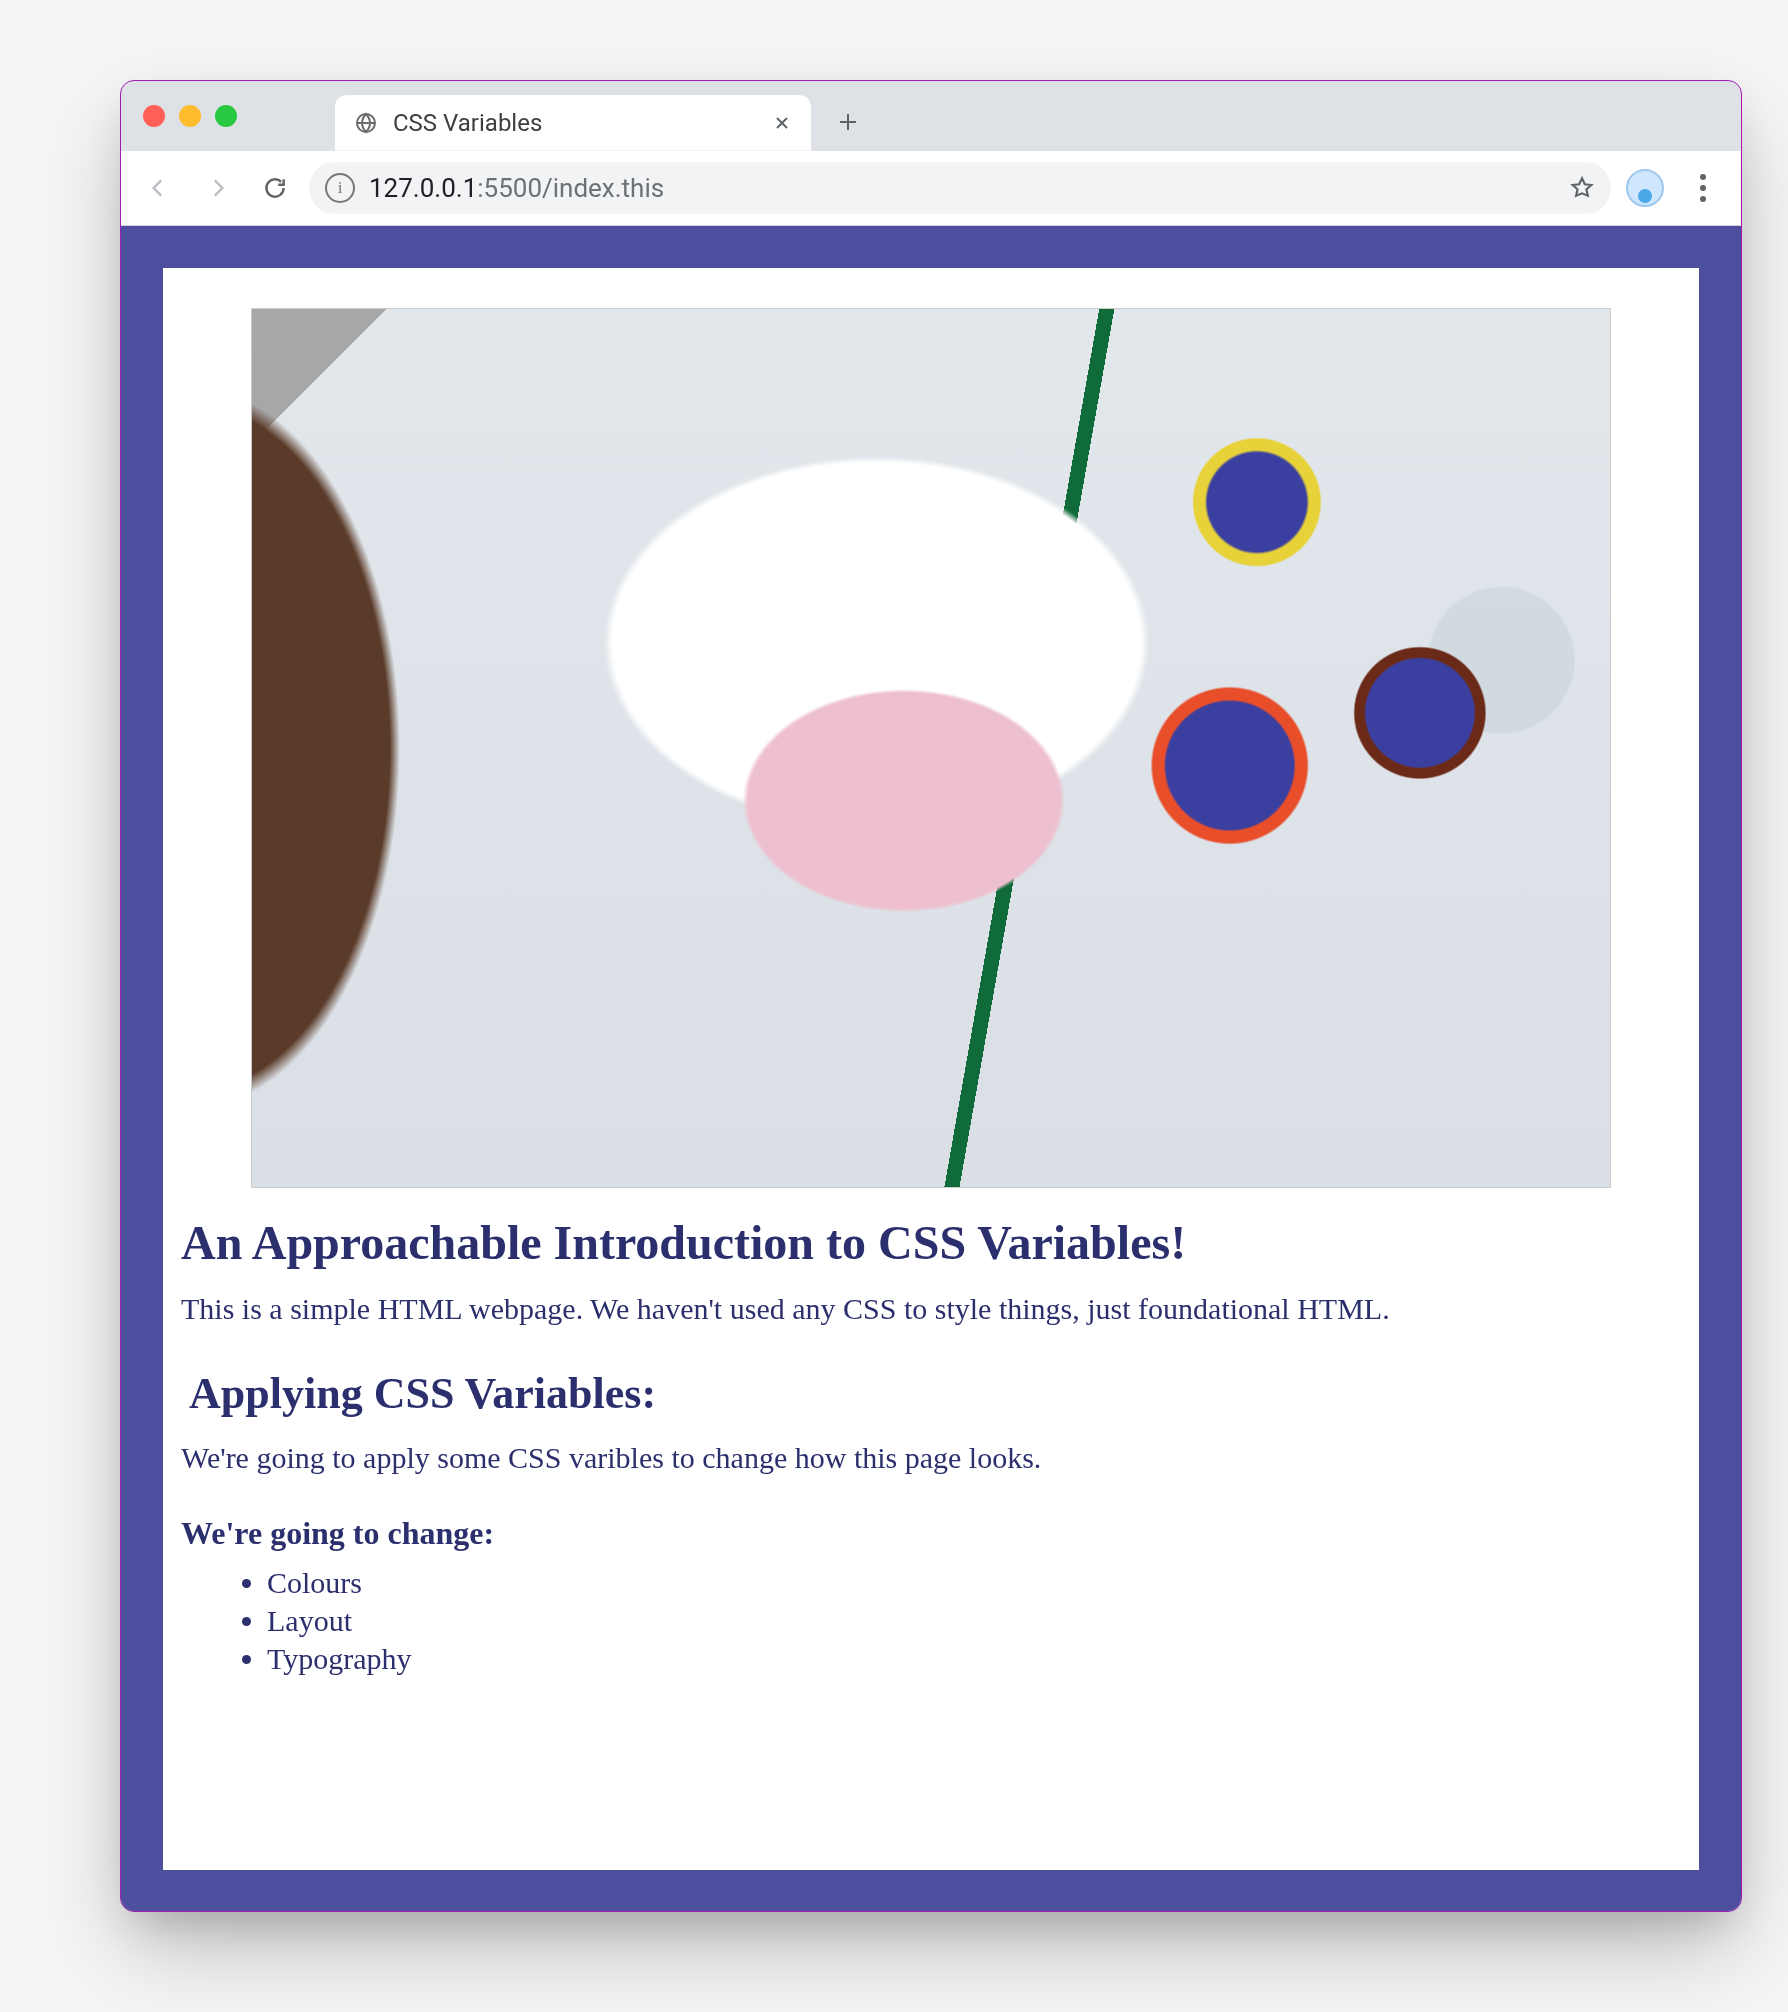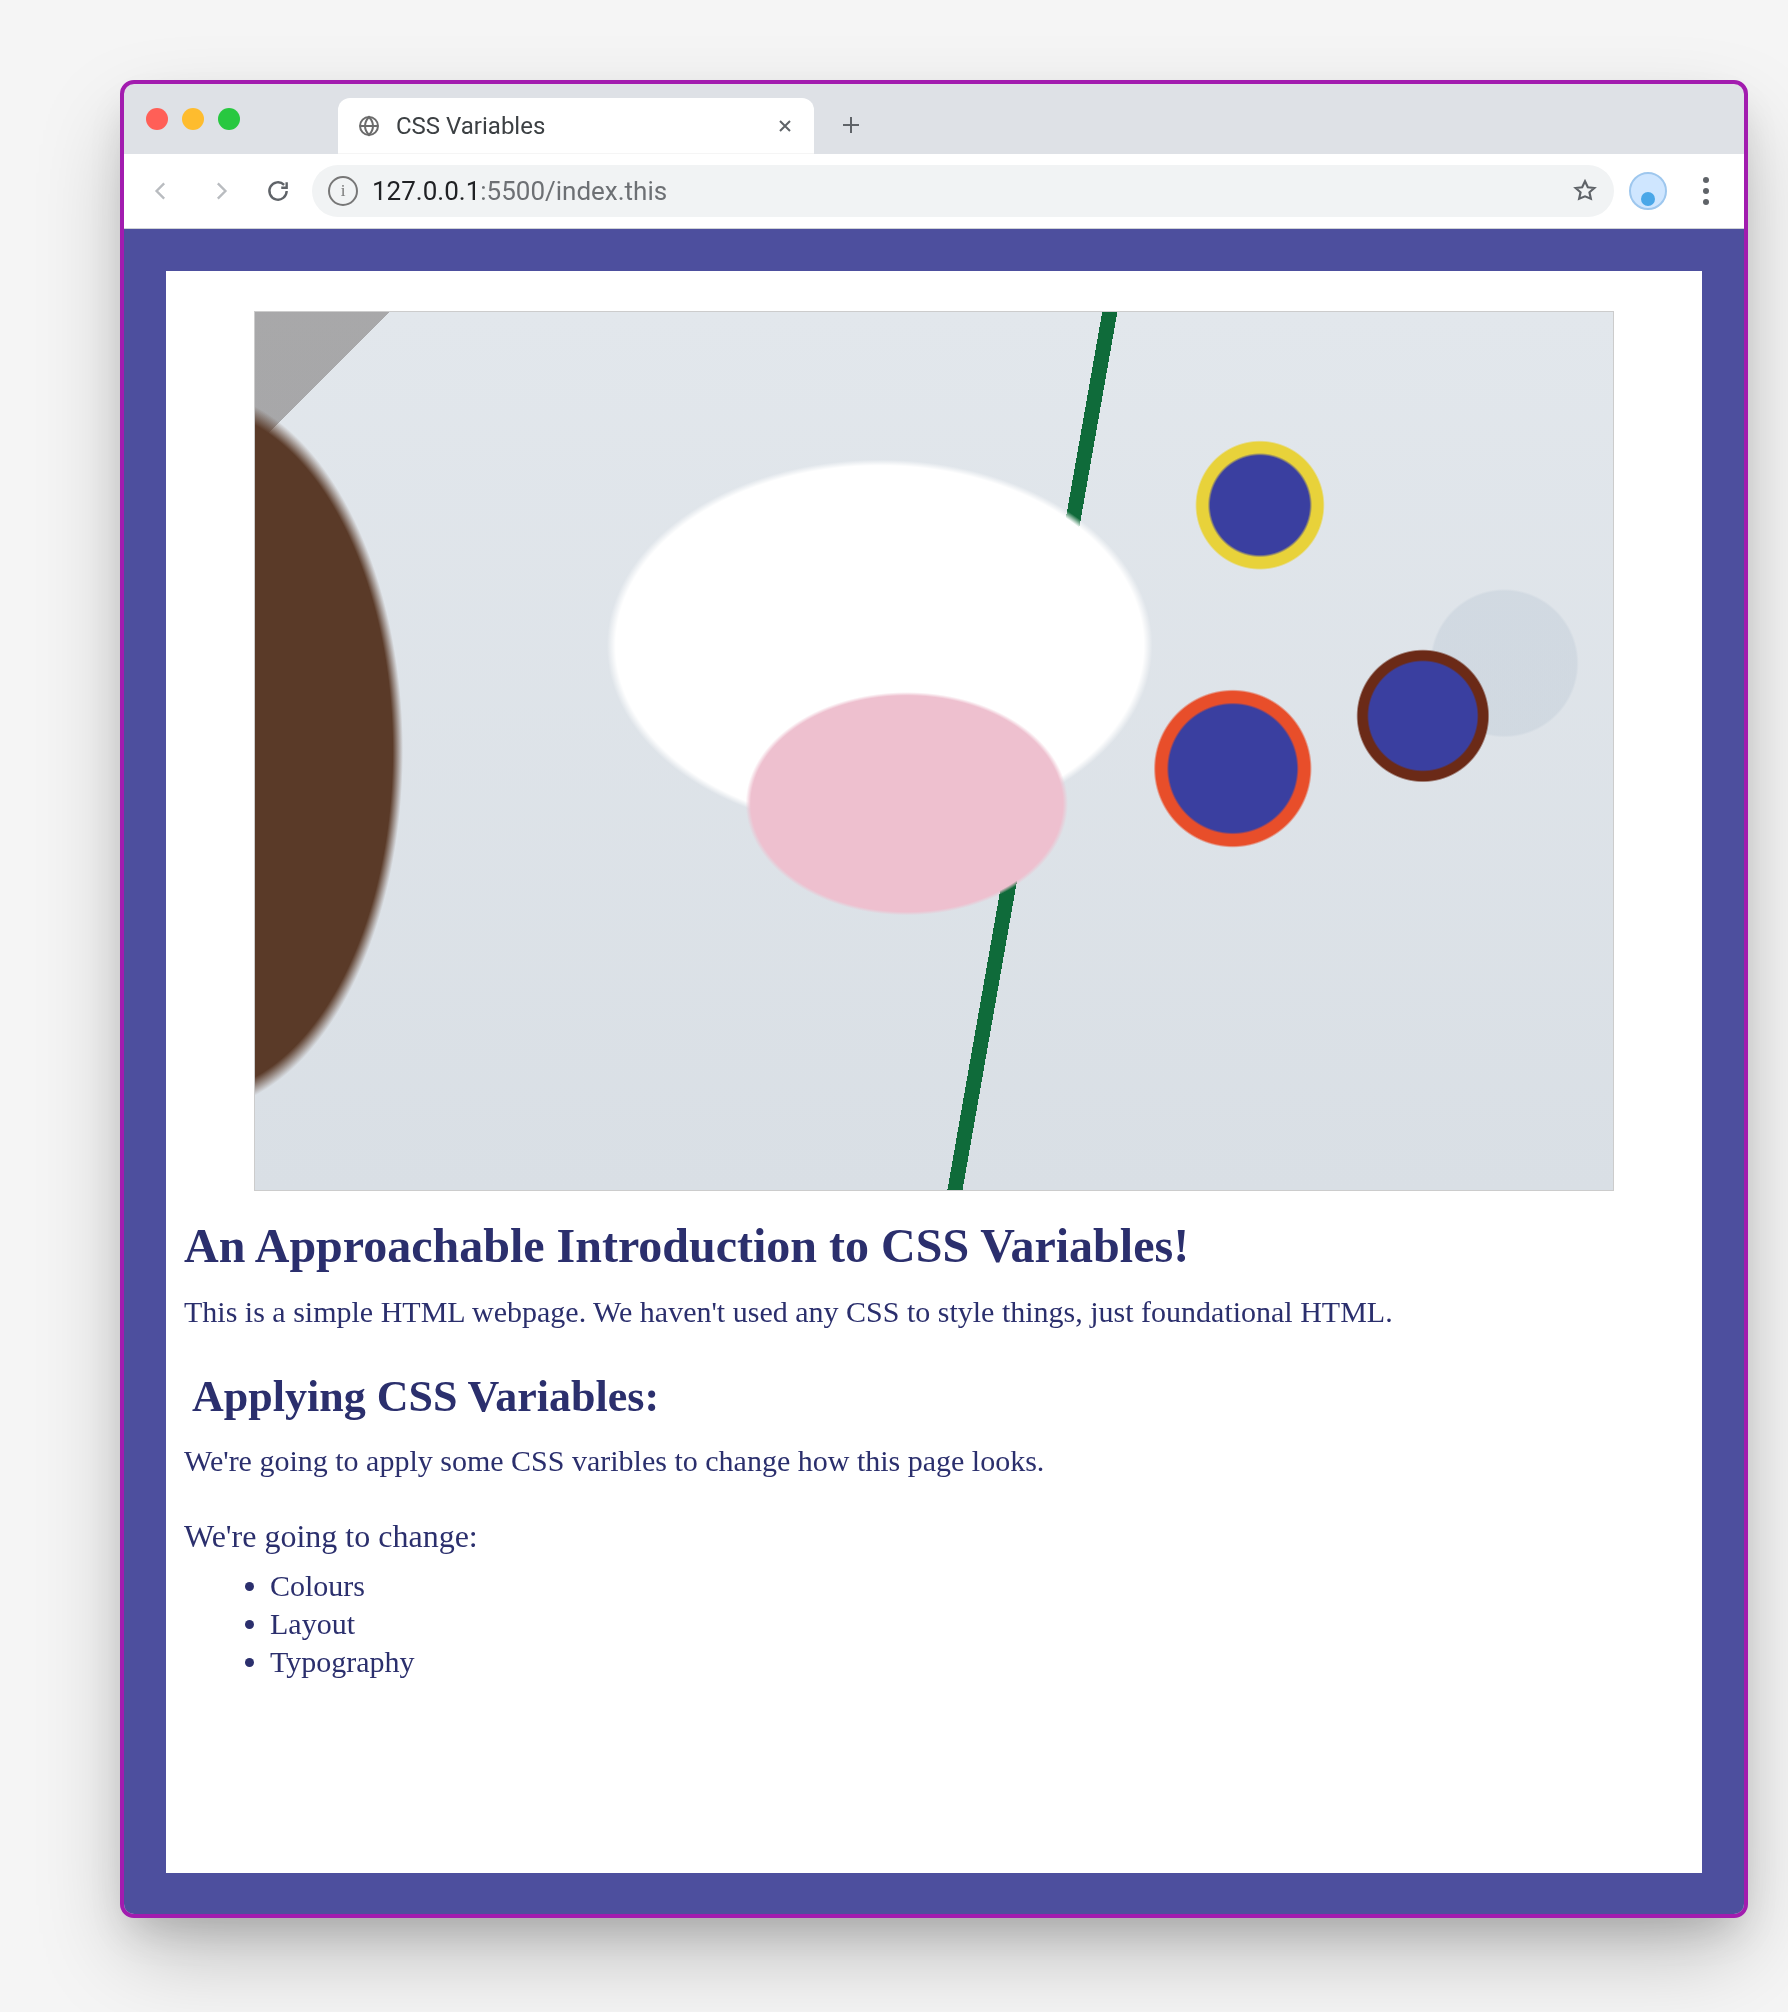--- a/index.html
+++ b/index.html
@@ -16,21 +16,21 @@
     --shadow:rgba(0,0,0,.25);
   }
   html,body{margin:0;padding:0;background:#f5f5f5;font-family:-apple-system,BlinkMacSystemFont,"Segoe UI",Roboto,Helvetica,Arial,sans-serif;}
   .stage{width:1788px;height:2012px;position:relative;}
   .window{
     position:absolute;left:120px;top:80px;width:1620px;height:1830px;
     background:var(--chrome-grey);
     border-radius:14px;
     box-shadow:0 40px 90px -10px var(--shadow),0 20px 40px -10px rgba(0,0,0,.15);
     overflow:hidden;
-    border:4px solid #a21caf;
+    border:1px solid #a21caf;
   }
   
   .tabstrip{height:70px;display:flex;align-items:flex-end;padding:0 14px;position:relative;}
   .traffic{position:absolute;left:22px;top:24px;display:flex;gap:14px;}
   .tl{width:22px;height:22px;border-radius:50%;}
   .tl.red{background:#ff5f57;}
   .tl.yellow{background:#febc2e;}
   .tl.green{background:#28c840;}
   .tab{
     margin-left:200px;height:56px;width:440px;background:var(--tab-white);
@@ -81,21 +81,21 @@
       radial-gradient(ellipse 140px 30px at 54% 26%, #e86aa8 0 60%, transparent 62%),
       linear-gradient(100deg, transparent 0 56%, #0f6b3a 56% 57%, transparent 57%) ,
       linear-gradient(180deg,#e2e7ec 0%, #d9dfe5 100%);
     background-blend-mode:normal;
   }
   .caption{font-family:Georgia,'Times New Roman',serif;font-size:30px;color:var(--page-text);margin-top:8px;}
   .caption a{color:var(--link);}
   h1,h2,h3,p,ul{font-family:Georgia,'Times New Roman',serif;color:var(--page-text);}
   h1{font-size:48px;font-weight:700;margin:27px 0 18px 0;}
   h2{font-size:44px;font-weight:700;margin:42px 0 18px 8px;}
-  h3{font-size:32px;font-weight:400;margin:40px 0 14px 0;}
+  h3{font-size:32px;font-weight:700;margin:40px 0 14px 0;}
   p{font-size:30px;margin:22px 0;}
   ul{font-size:30px;margin:10px 0 0 0;padding-left:70px;}
   ul li{margin:4px 16px;}
   
   svg{display:block;}
 </style>
 </head>
 <body>
 
 <div class="stage">

